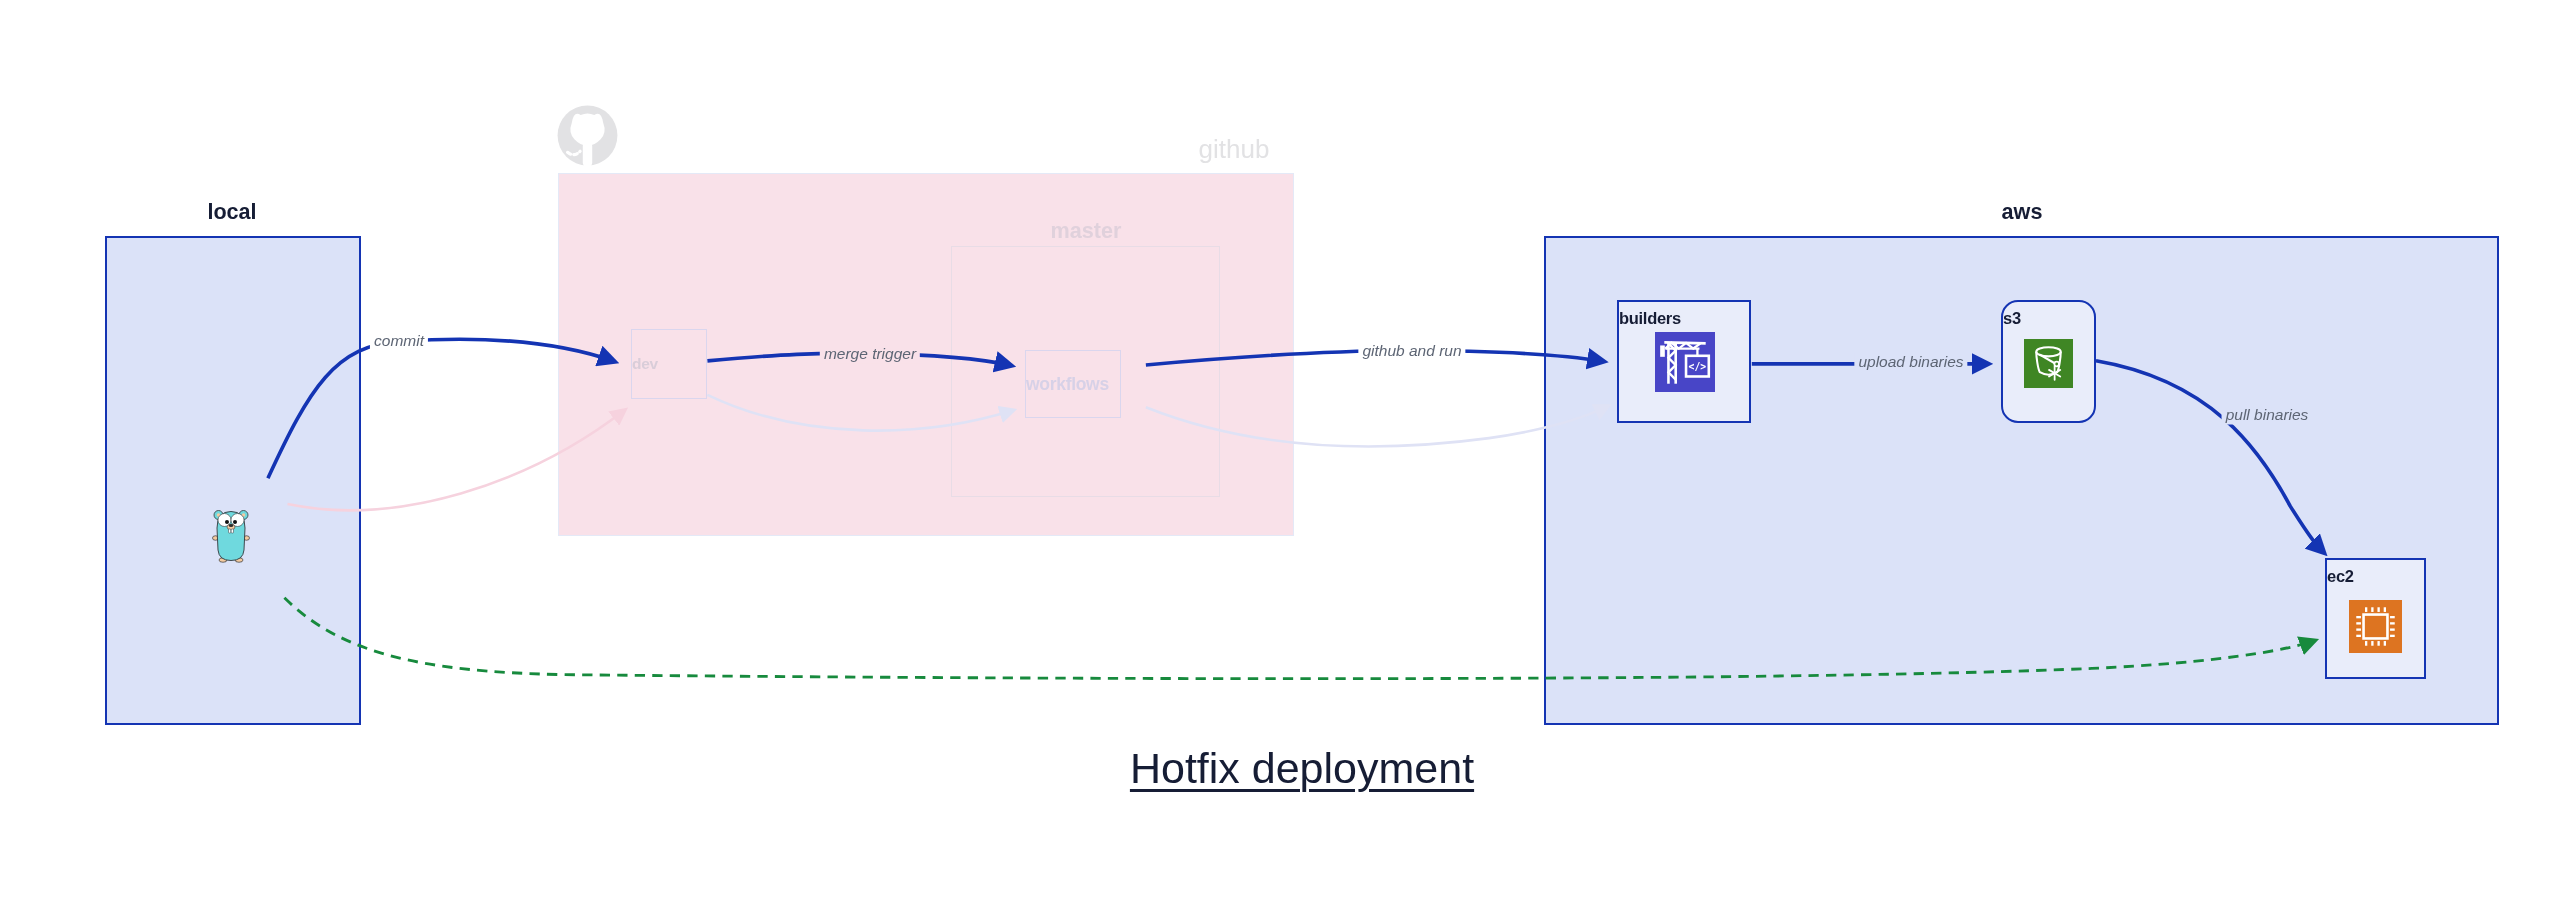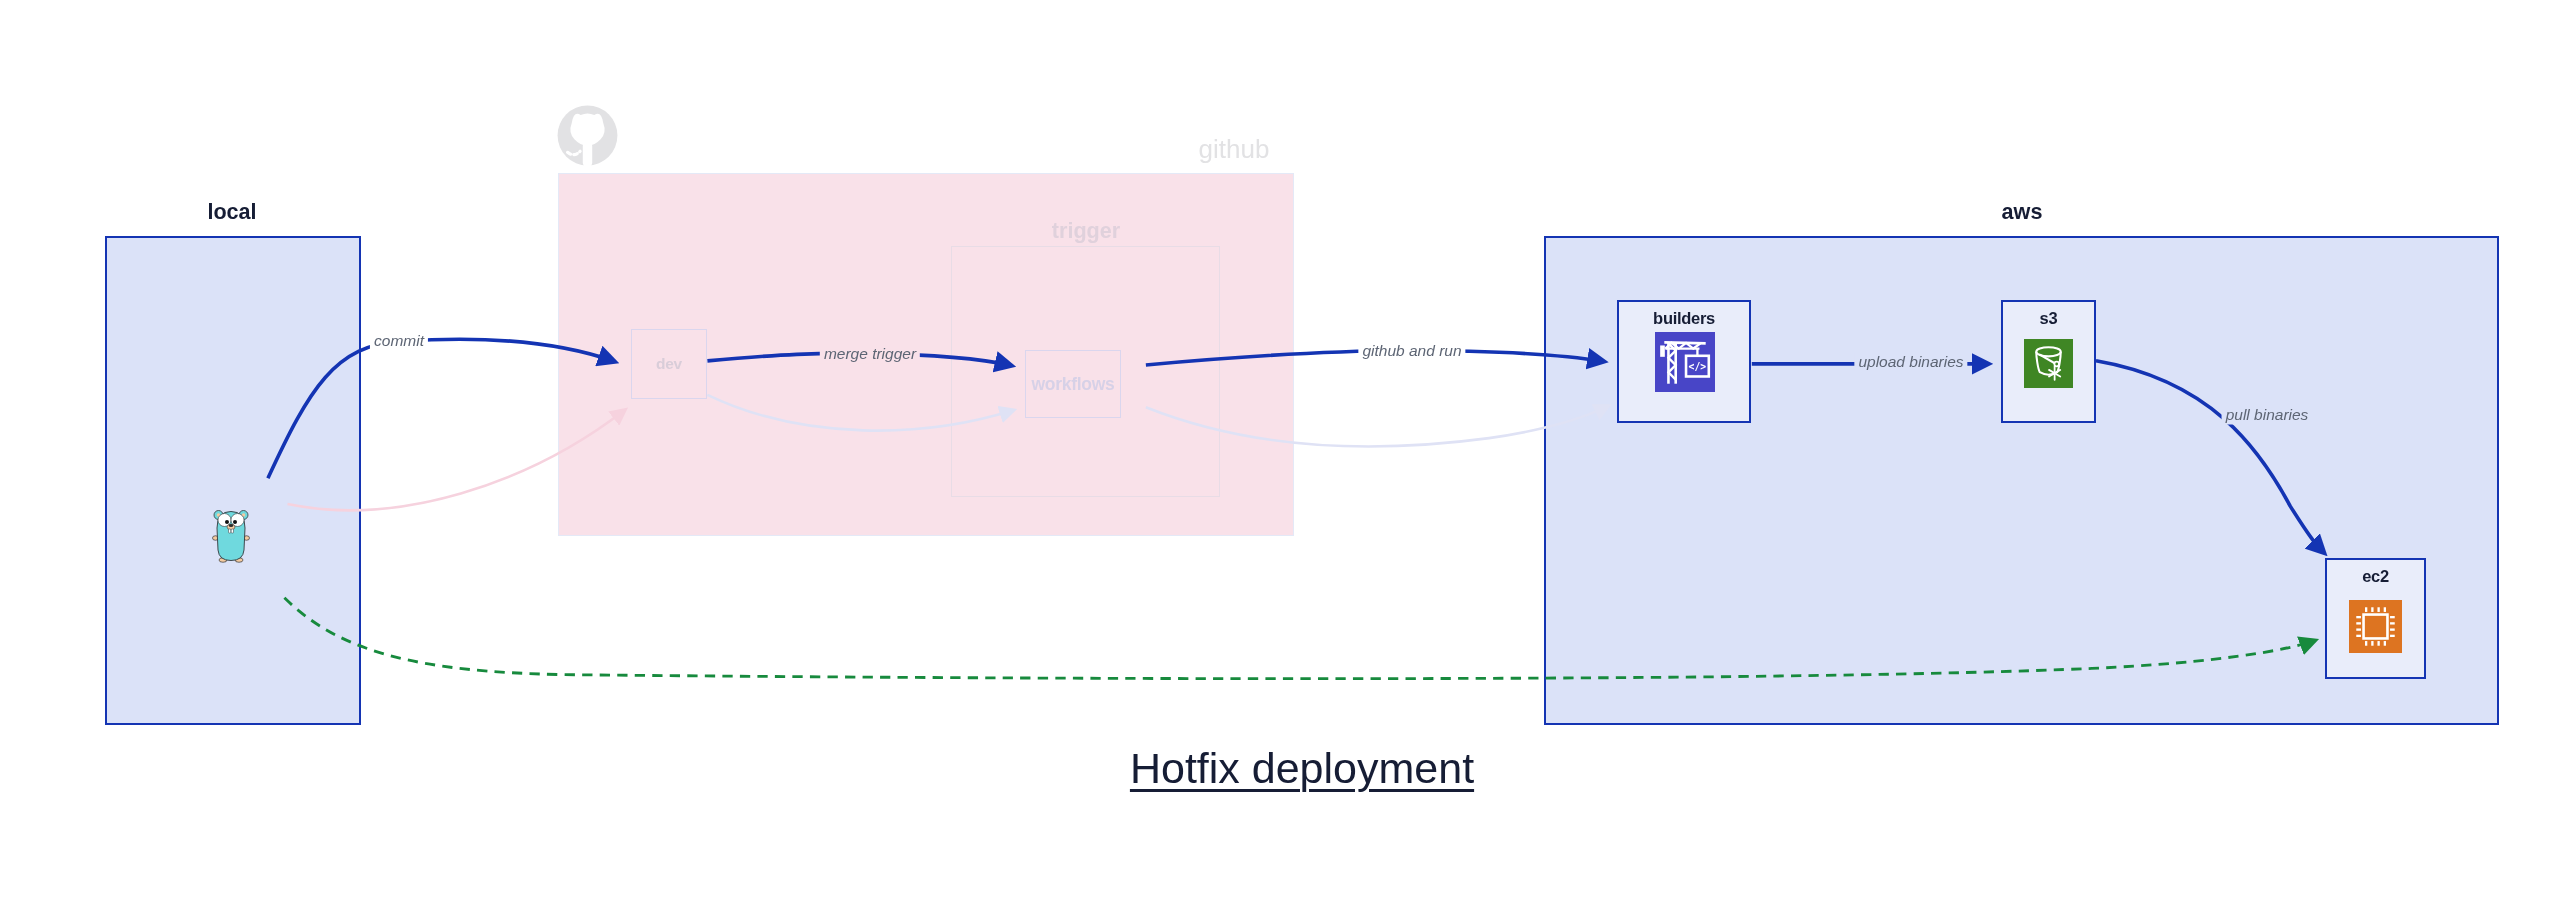--- a/index.html
+++ b/index.html
@@ -14,21 +14,21 @@
   .group.inner{background:transparent;border:1.5px solid var(--master-border);}
   .group-label{
     position:absolute;transform:translate(-50%,-50%);
     font-size:21.6px;font-weight:700;color:var(--ink);white-space:nowrap;
   }
   .group-label.faded-pink{color:var(--master-label);}
   .group-label.faded-gray{color:var(--github-gray);font-size:26px;font-weight:400;}
   .node{position:absolute;box-sizing:border-box;background:var(--node-fill);
     border:2.6px solid var(--accent-blue);}
   .node.faded{background:transparent;border:1.5px solid var(--faded-node-border);}
-  .node-label{display:block;text-align:center;margin-top:7.2px;
+  .node-label{display:block;text-align:left;margin-top:7.2px;
     font-weight:700;font-size:16.5px;color:var(--ink);letter-spacing:-0.3px;}
   .node.faded .node-label{margin-top:0;position:absolute;left:0;right:0;top:50%;
     transform:translateY(-50%);}
   .node-label.faded-pink{color:var(--dev-label);font-size:15.5px;}
   .node-label.faded-lav{color:var(--workflows-label);font-size:17.5px;}
   .node-icon{position:absolute;}
   .edge-label{
     position:absolute;transform:translate(-50%,-50%);
     font-size:15.5px;font-style:italic;font-weight:500;color:var(--edge-label-ink);
     padding:1px 4.1px;white-space:nowrap;line-height:1.1;
@@ -55,21 +55,21 @@
   <div class="group-label faded-gray" style="left:1234px;top:149px;">github</div>
 
   <svg class="node-icon" style="left:556px;top:104px;" width="63" height="63" viewBox="0 0 120 120">
     <circle cx="60" cy="60" r="57" fill="var(--github-gray)"></circle>
     <path d="M30,36 Q34,12 47,21 Q60,15 73,21 Q86,12 90,36 Q97,54 85,67 Q74,79 60,79 Q46,79 35,67 Q23,54 30,36 Z" fill="#ffffff"></path>
     <rect x="51" y="72" width="18" height="48" rx="8" fill="#ffffff"></rect>
     <path d="M22,92 Q34,102 46,90" fill="none" stroke="#ffffff" stroke-width="6" stroke-dasharray="7 6" stroke-linecap="round"></path>
   </svg>
 
   <div class="group inner" style="left:951px;top:246px;width:269px;height:251px;"></div>
-  <div class="group-label faded-pink" style="left:1086px;top:231px;">trigger</div>
+  <div class="group-label faded-pink" style="left:1086px;top:231px;">master</div>
 
   <div class="group blue" style="left:1544px;top:236px;width:955px;height:489px;"></div>
   <div class="group-label" style="left:2022px;top:212px;">aws</div>
 </div>
 
 <svg class="layer" style="z-index:1;" width="2604" height="902" viewBox="0 0 5054 1750">
   <defs>
     <marker id="ah-blue" viewBox="0 0 10 10" refX="7.5" refY="5" markerWidth="6" markerHeight="6" orient="auto-start-reverse">
       <path d="M0,0 L10,5 L0,10 Z" fill="var(--accent-blue)"></path>
     </marker>
@@ -143,21 +143,21 @@
     <line x1="40" y1="20" x2="40" y2="100" stroke="#ffffff" stroke-width="5"></line>
     <polyline points="26,22 40,36 26,50 40,64 26,78 40,92" fill="none" stroke="#ffffff" stroke-width="4.5"></polyline>
     <line x1="18" y1="20" x2="98" y2="22" stroke="#ffffff" stroke-width="5"></line>
     <polyline points="20,32 32,21 46,32 60,21 74,32 88,22" fill="none" stroke="#ffffff" stroke-width="4.5"></polyline>
     <line x1="20" y1="32" x2="86" y2="32" stroke="#ffffff" stroke-width="4.5"></line>
     <line x1="82" y1="32" x2="82" y2="46" stroke="#ffffff" stroke-width="4.5"></line>
     <rect x="60" y="46" width="44" height="40" fill="var(--builders-icon-bg)" stroke="#ffffff" stroke-width="5"></rect>
     <text x="82" y="73" font-family="DejaVu Sans Mono, monospace" font-size="19" font-weight="bold" fill="#ffffff" text-anchor="middle">&lt;/&gt;</text>
   </svg>
 
-  <div class="node" style="left:2001px;top:300px;width:95px;height:123px;">
+  <div class="node" style="left:2001px;top:300px;width:95px;height:123px;border-radius:17px;">
     <span class="node-label">s3</span>
   </div>
   <svg class="node-icon" style="left:2024px;top:339px;z-index:3;" width="49" height="49" viewBox="0 0 96 96">
     <rect x="0" y="0" width="96" height="96" fill="var(--s3-icon-bg)"></rect>
     <ellipse cx="48" cy="25" rx="24" ry="9" fill="none" stroke="#ffffff" stroke-width="4"></ellipse>
     <path d="M24,25 C24,34 27,58 31,65 Q48,75 65,65 C69,58 72,34 72,25" fill="none" stroke="#ffffff" stroke-width="4"></path>
     <line x1="30" y1="30" x2="61" y2="48" stroke="#ffffff" stroke-width="4"></line>
     <circle cx="64" cy="49" r="4.5" fill="none" stroke="#ffffff" stroke-width="3.5"></circle>
     <g stroke="#ffffff" stroke-width="3.5" stroke-linecap="round">
       <line x1="60" y1="54" x2="60" y2="80"></line>

